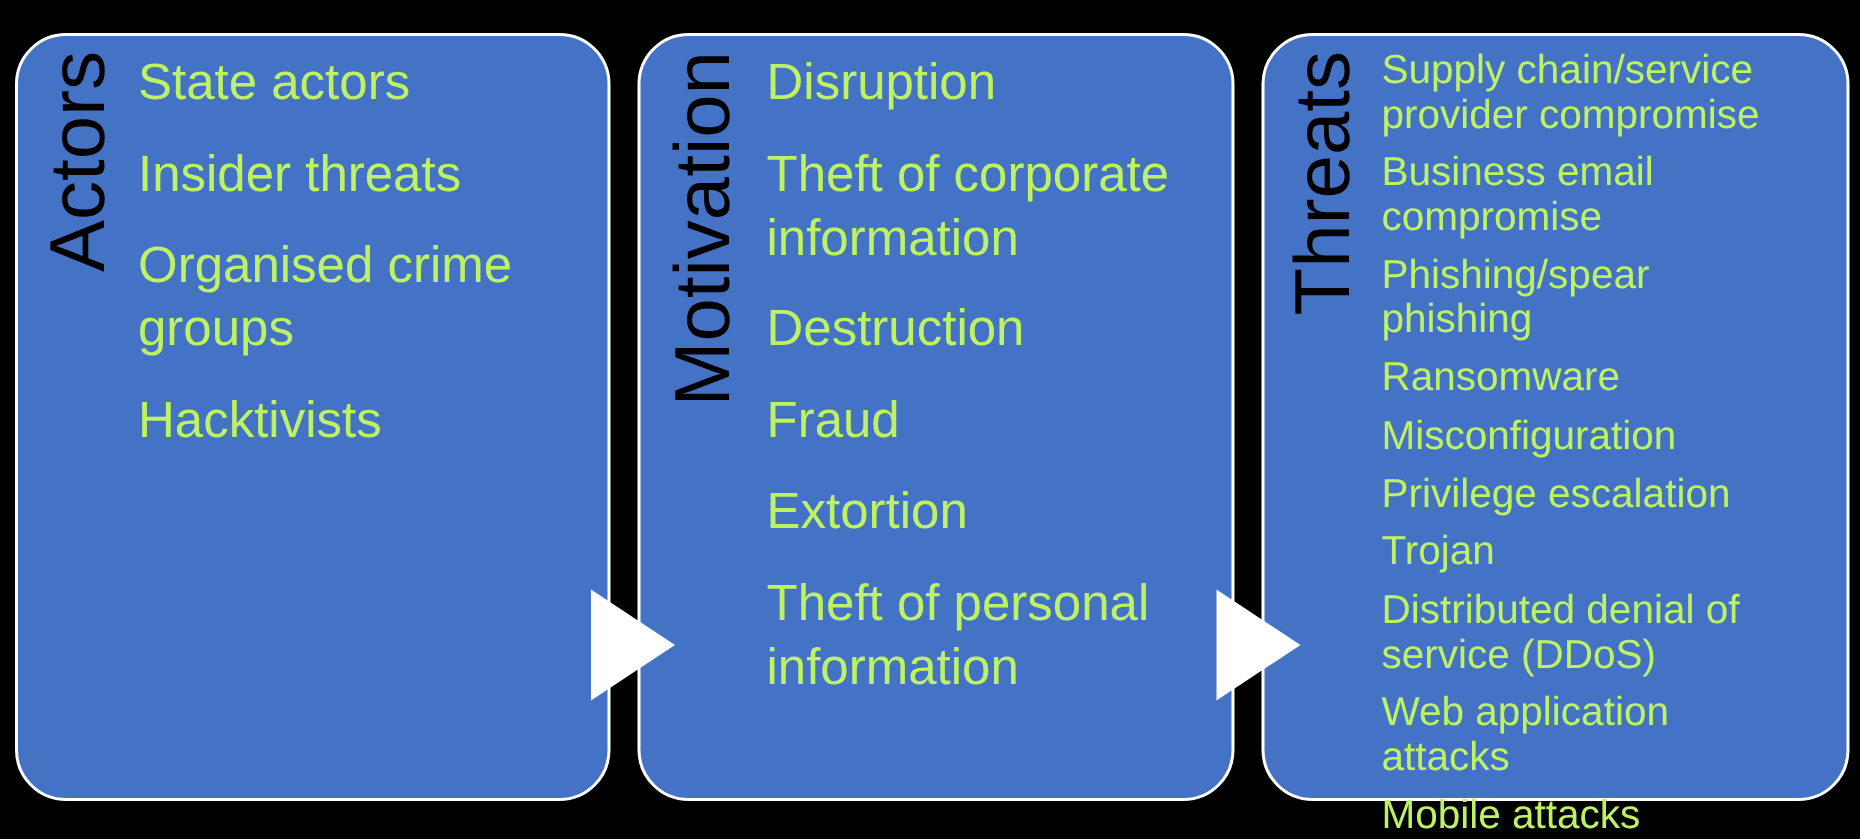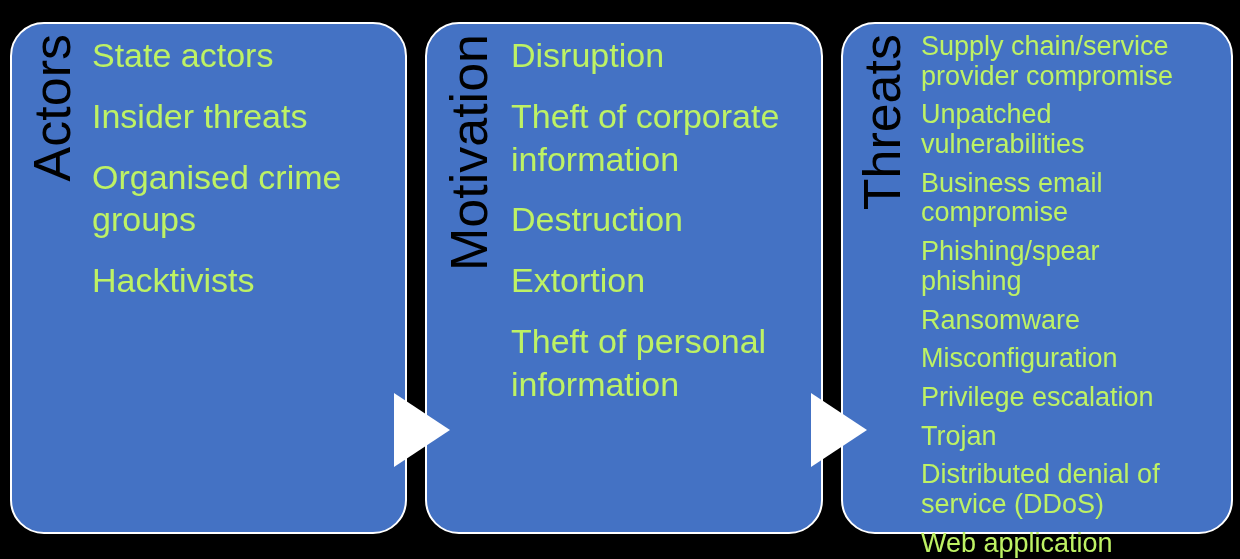--- a/index.html
+++ b/index.html
@@ -101,34 +101,34 @@
   <div class="arrow arrow1"></div>
 
   <section class="box box2">
     <div class="title-col">
       <span class="title">Motivation</span>
     </div>
     <div class="items">
       <p class="item">Disruption</p>
       <p class="item">Theft of corporate information</p>
       <p class="item">Destruction</p>
+      <p class="item">Fraud</p>
       <p class="item">Extortion</p>
       <p class="item">Theft of personal information</p>
     </div>
   </section>
 
   <div class="arrow arrow2"></div>
 
   <section class="box box3">
     <div class="title-col">
       <span class="title">Threats</span>
     </div>
     <div class="items">
       <p class="item">Supply chain/service provider compromise</p>
-      <p class="item">Unpatched vulnerabilities</p>
       <p class="item">Business email compromise</p>
       <p class="item">Phishing/spear phishing</p>
       <p class="item">Ransomware</p>
       <p class="item">Misconfiguration</p>
       <p class="item">Privilege escalation</p>
       <p class="item">Trojan</p>
       <p class="item">Distributed denial of service (DDoS)</p>
       <p class="item">Web application attacks</p>
       <p class="item">Mobile attacks</p>
     </div>

